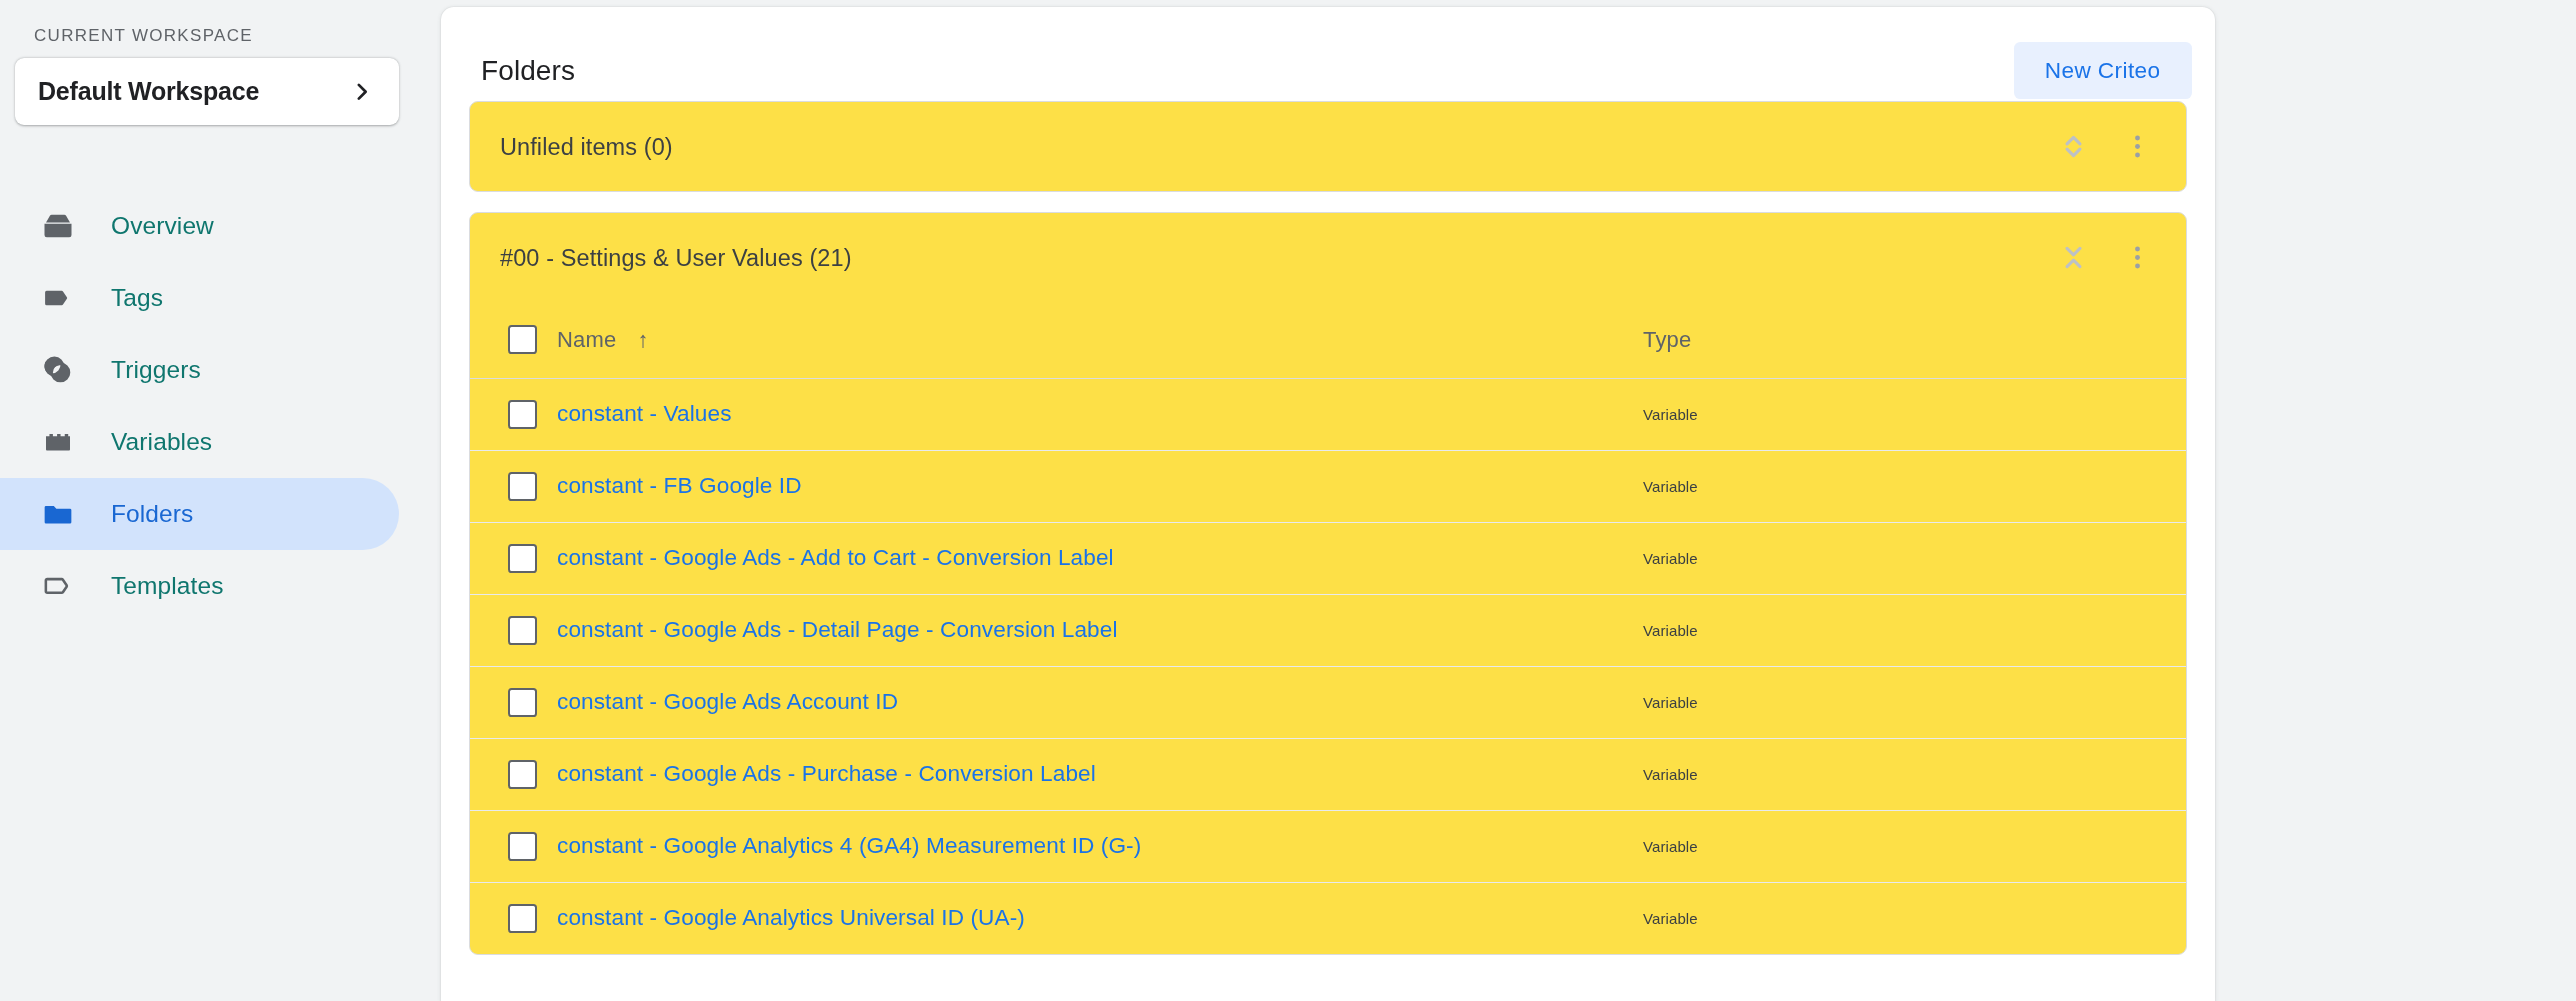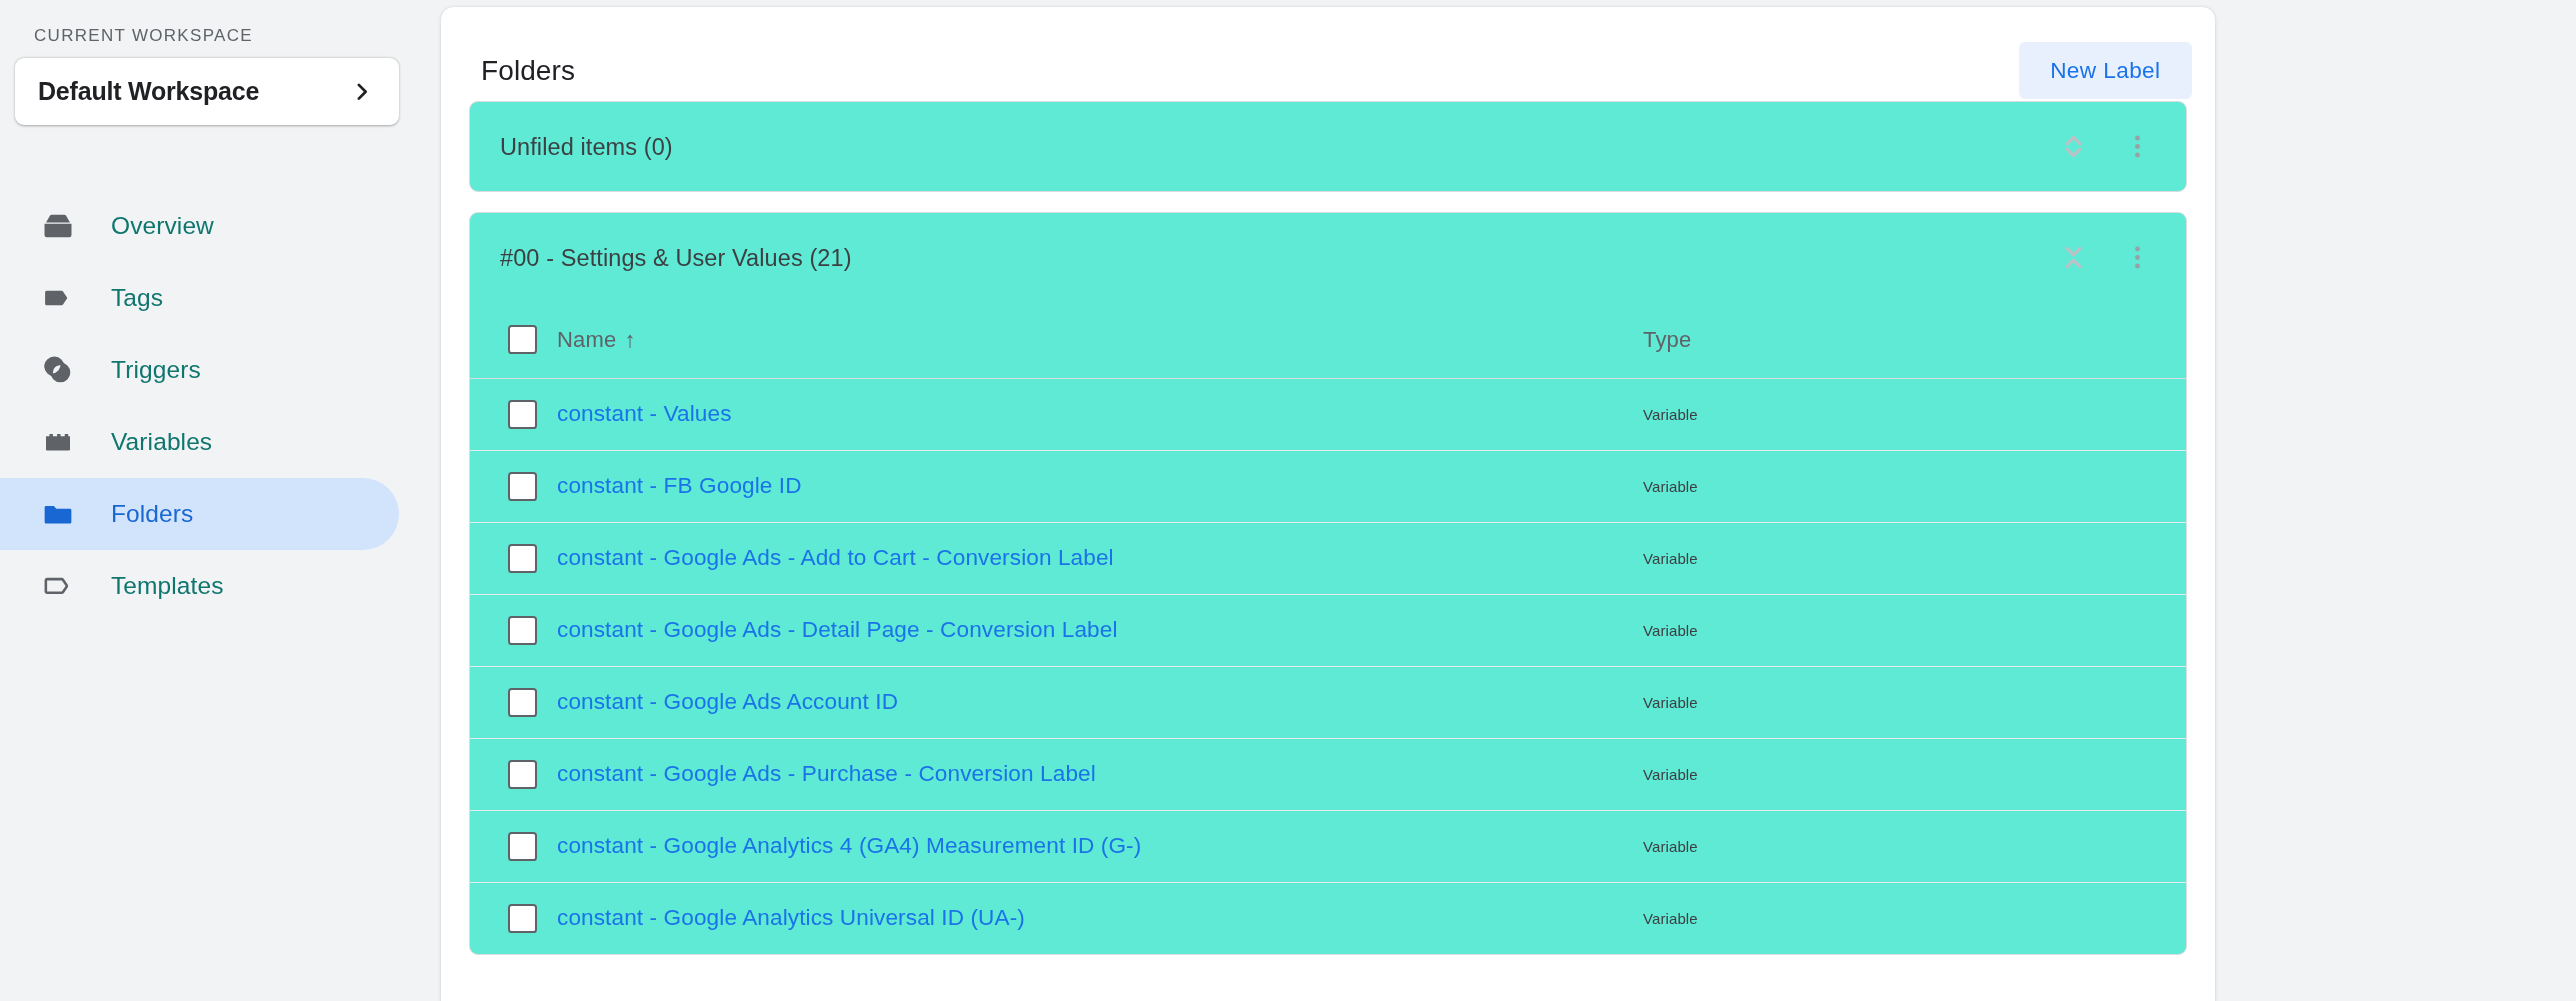--- a/index.html
+++ b/index.html
@@ -133,21 +133,21 @@
     padding: 15.4px 31px;
     cursor: pointer;
     font-family: "Liberation Sans", sans-serif;
     white-space: nowrap;
   }
 
   .folder-card {
     margin: 0 28px 0 28px;
     border: 0.9px solid #dadce0;
     border-radius: 9px;
-    background: #5eead4;
+    background: #fde047;
     overflow: hidden;
   }
   .folder-card + .folder-card { margin-top: 20px; }
 
   .folder-head {
     display: flex;
     align-items: center;
     justify-content: flex-end;
     position: relative;
     height: 89px;
@@ -202,21 +202,21 @@
     cursor: pointer;
     display: block;
   }
   .th-name {
     font-size: 22px;
     color: #5f6368;
     font-weight: 500;
     letter-spacing: 0.2px;
     display: inline-flex;
     align-items: center;
-    gap: 8px;
+    gap: 21px;
     cursor: pointer;
   }
   .sort-arrow { display: inline-block; font-size: 22px; color: #5f6368; line-height: 1; }
   .th-type {
     font-size: 22px;
     color: #5f6368;
     font-weight: 500;
     letter-spacing: 0.2px;
   }
   .cell-name a {
@@ -313,21 +313,21 @@
       </div>
 
     </nav>
   </aside>
 
   <main class="main">
     <section class="outer-card">
 
       <div class="page-head">
         <h1 class="page-title">Folders</h1>
-        <button class="new-folder-btn">New Label</button>
+        <button class="new-folder-btn">New Criteo</button>
       </div>
 
       <div class="folder-card">
         <div class="folder-head">
           <span class="folder-head-title">Unfiled items (0)</span>
           <div class="head-actions">
             <button class="icon-btn">
               <svg width="31" height="31" viewBox="0 0 24 24" fill="none" stroke="#bdc1c6" stroke-width="2.4" stroke-linecap="round" stroke-linejoin="round">
                 <polyline points="7 10 12 5 17 10"></polyline>
                 <polyline points="7 14 12 19 17 14"></polyline>

